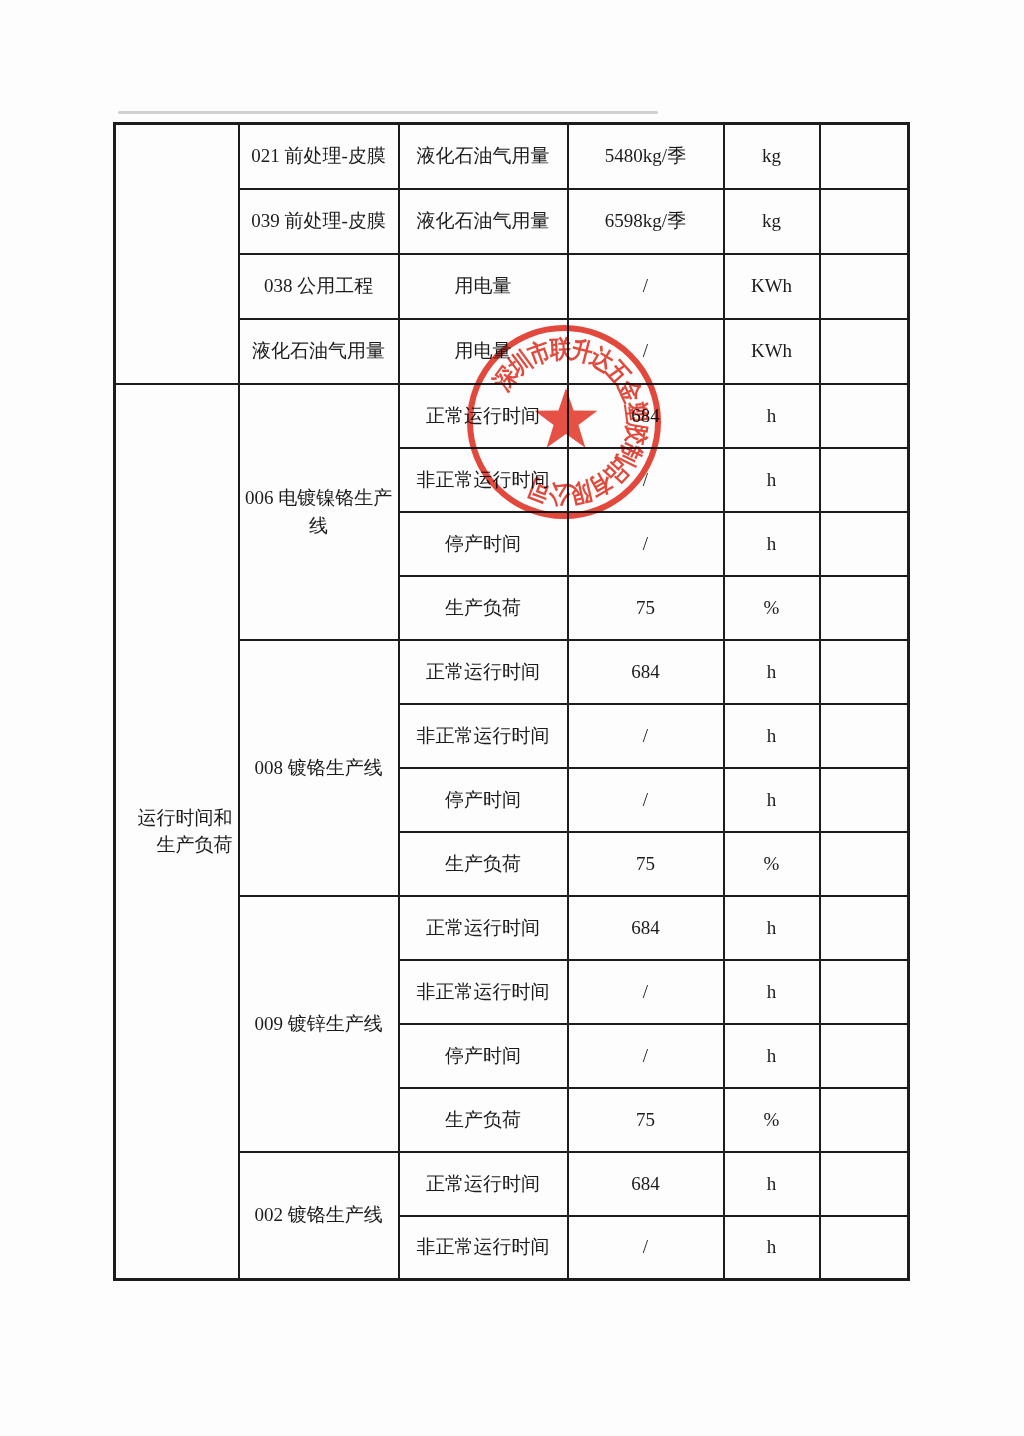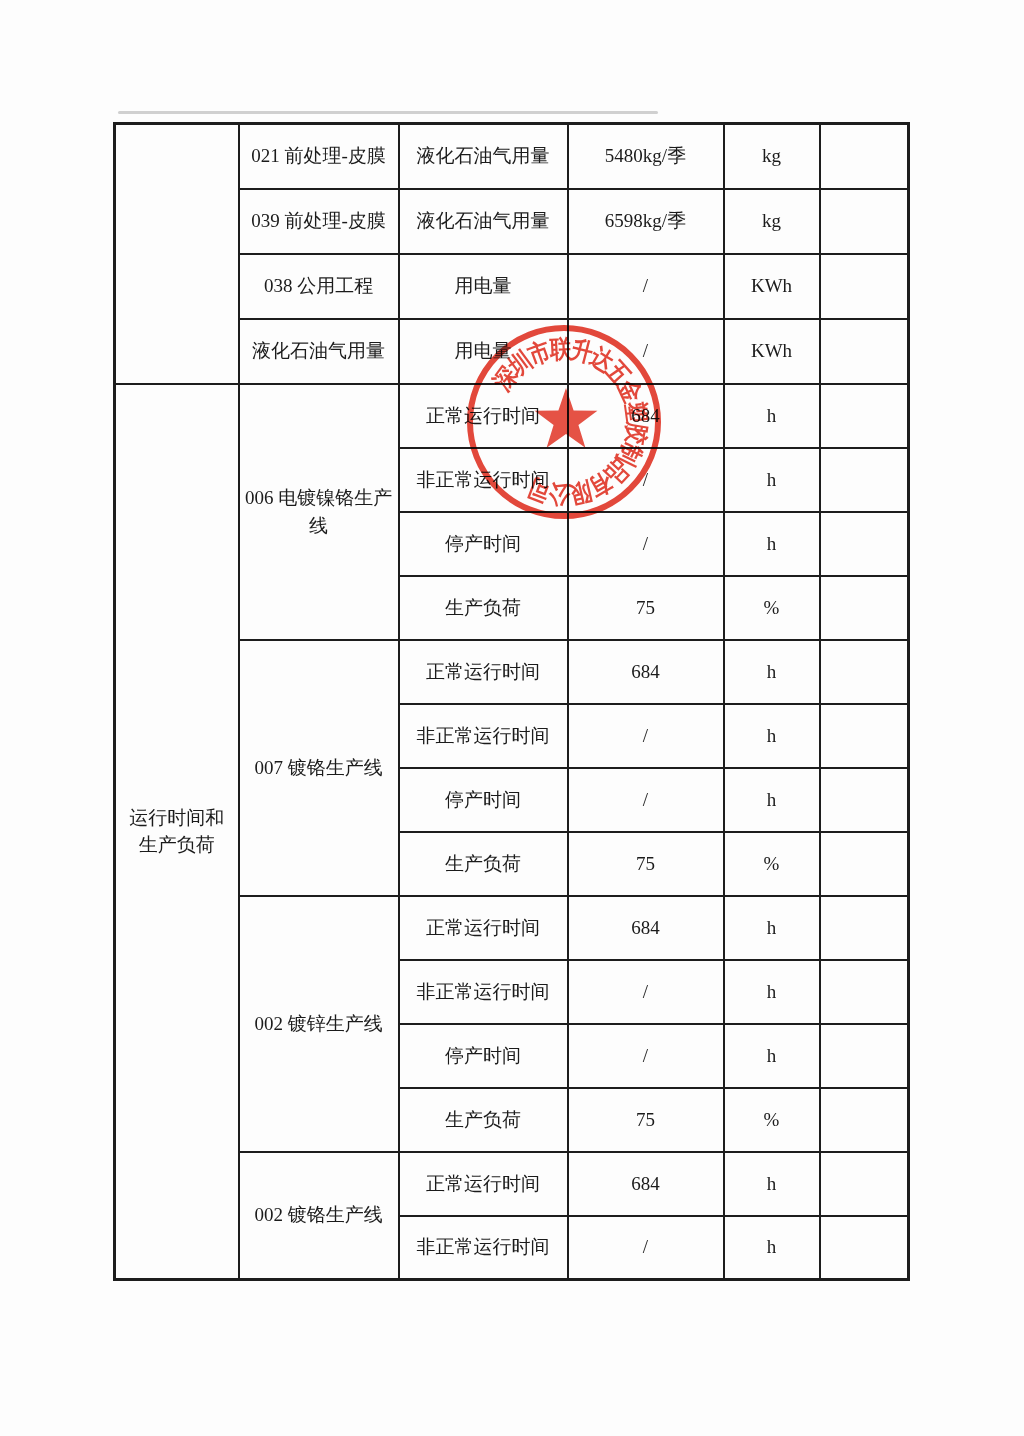--- a/index.html
+++ b/index.html
@@ -23,21 +23,21 @@
   }
   .tbl td{
     border:2px solid #1d1d1d;
     text-align:center;vertical-align:middle;
     font-size:19px;line-height:1.45;
     padding:2px 5px;
     word-break:break-all;
   }
   tr.h66{height:65px;}
   tr.h64{height:64px;}
-  .cat-line{display:block;}
+  .cat-line{display:block;text-align:right;}
   .stamp{
     position:absolute;left:0;top:0;
     mix-blend-mode:multiply;opacity:.88;
     pointer-events:none;
   }
   .seal-text{
     font-family:"Liberation Serif","DejaVu Serif",serif;
     font-weight:bold;
   }
 </style>
@@ -112,21 +112,21 @@
         <td></td>
       </tr>
       <tr class="h64">
         <td>生产负荷</td>
         <td>75</td>
         <td>%</td>
         <td></td>
       </tr>
 
       <tr class="h64">
-        <td rowspan="4">007 镀铬生产线</td>
+        <td rowspan="4">008 镀铬生产线</td>
         <td>正常运行时间</td>
         <td>684</td>
         <td>h</td>
         <td></td>
       </tr>
       <tr class="h64">
         <td>非正常运行时间</td>
         <td>/</td>
         <td>h</td>
         <td></td>
@@ -138,21 +138,21 @@
         <td></td>
       </tr>
       <tr class="h64">
         <td>生产负荷</td>
         <td>75</td>
         <td>%</td>
         <td></td>
       </tr>
 
       <tr class="h64">
-        <td rowspan="4">002 镀锌生产线</td>
+        <td rowspan="4">009 镀锌生产线</td>
         <td>正常运行时间</td>
         <td>684</td>
         <td>h</td>
         <td></td>
       </tr>
       <tr class="h64">
         <td>非正常运行时间</td>
         <td>/</td>
         <td>h</td>
         <td></td>

